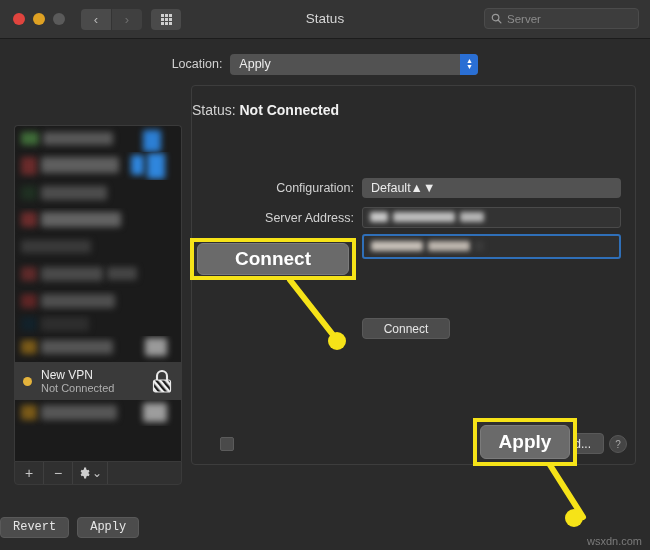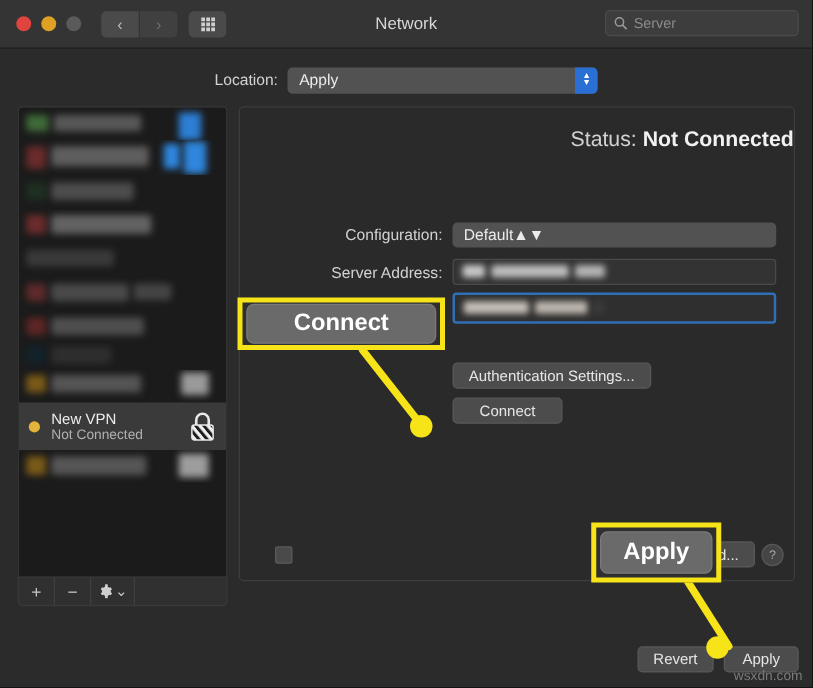--- a/index.html
+++ b/index.html
@@ -189,20 +189,21 @@
     height: 400px;
   }
   .service-list {
     flex: 1 1 auto;
     background: #1b1b1b;
     border: 1px solid #3a3a3a;
     border-bottom: none;
     border-radius: 4px 4px 0 0;
     overflow: hidden;
     position: relative;
+    margin-top: 40px;
   }
   .blur-row {
     position: relative;
     height: 30px;
     overflow: hidden;
   }
   .blur-chip {
     position: absolute;
     filter: blur(3px);
     border-radius: 2px;
@@ -265,22 +266,22 @@
     border-radius: 4px;
     position: relative;
     height: 380px;
     box-sizing: border-box;
   }
 
   .status-line {
     position: absolute;
     left: 0; right: 0;
     top: 16px;
-    text-align: right;
-    font-size: 17px;
+    text-align: left;
+    font-size: 14px;
     color: #d2d2d2;
   }
   .status-line b { color: #f1f1f1; }
 
   .frow {
     position: absolute;
     display: flex;
     align-items: center;
     left: 0; right: 14px;
   }
@@ -371,23 +372,23 @@
     align-items: center;
     justify-content: center;
   }
 
   
   .footer {
     flex: 0 0 auto;
     height: 46px;
     display: flex;
     align-items: center;
-    justify-content: flex-end;
     gap: 8px;
-    padding-right: 11px;
+    padding-right: 25px;
+    font-family: Liberation Mono, monospace;
   }
   .footer .btn { min-width: 60px; }
 
   
   .callout-box {
     position: absolute;
     border: 4px solid #f6e318;
     background: #2f2f2f;
     box-sizing: border-box;
     display: flex;
@@ -456,21 +457,21 @@
             <i></i>
             <i></i>
             <i></i>
             <i></i>
             <i></i>
             <i></i>
             <i></i>
         </span>
       </div>
 
-      <div class="win-title">Network</div>
+      <div class="win-title">Status</div>
 
       <div class="searchbox">
         <svg class="search-icon" viewBox="0 0 12 12">
           <circle cx="5" cy="5" r="3.6" fill="none" stroke="#9a9a9a" stroke-width="1.3"></circle>
           <line x1="7.7" y1="7.7" x2="10.8" y2="10.8" stroke="#9a9a9a" stroke-width="1.4" stroke-linecap="round"></line>
         </svg>
         <span class="search-ph">Server</span>
       </div>
     </div>
 
@@ -602,24 +603,20 @@
 
         <div class="frow" style="top:148px;">
           <span class="flabel"></span>
           <div class="field focused">
             <span class="blurtext" style="left:7px;  top:5px; width:52px; background:#c6bfb7;"></span>
             <span class="blurtext" style="left:64px; top:5px; width:42px; background:#bdb6ae;"></span>
             <span class="blurtext" style="left:110px;top:5px; width:10px; background:#3a3a3a;"></span>
           </div>
         </div>
 
-        <div class="frow" style="top:204px;">
-          <span class="flabel"></span>
-          <span class="btn">Authentication Settings...</span>
-        </div>
 
         <div class="frow" style="top:232px;">
           <span class="flabel"></span>
           <span class="btn" style="min-width:88px;">Connect</span>
         </div>
 
         <div class="checkrow">
           <span class="checkbox"></span>
         </div>
 

